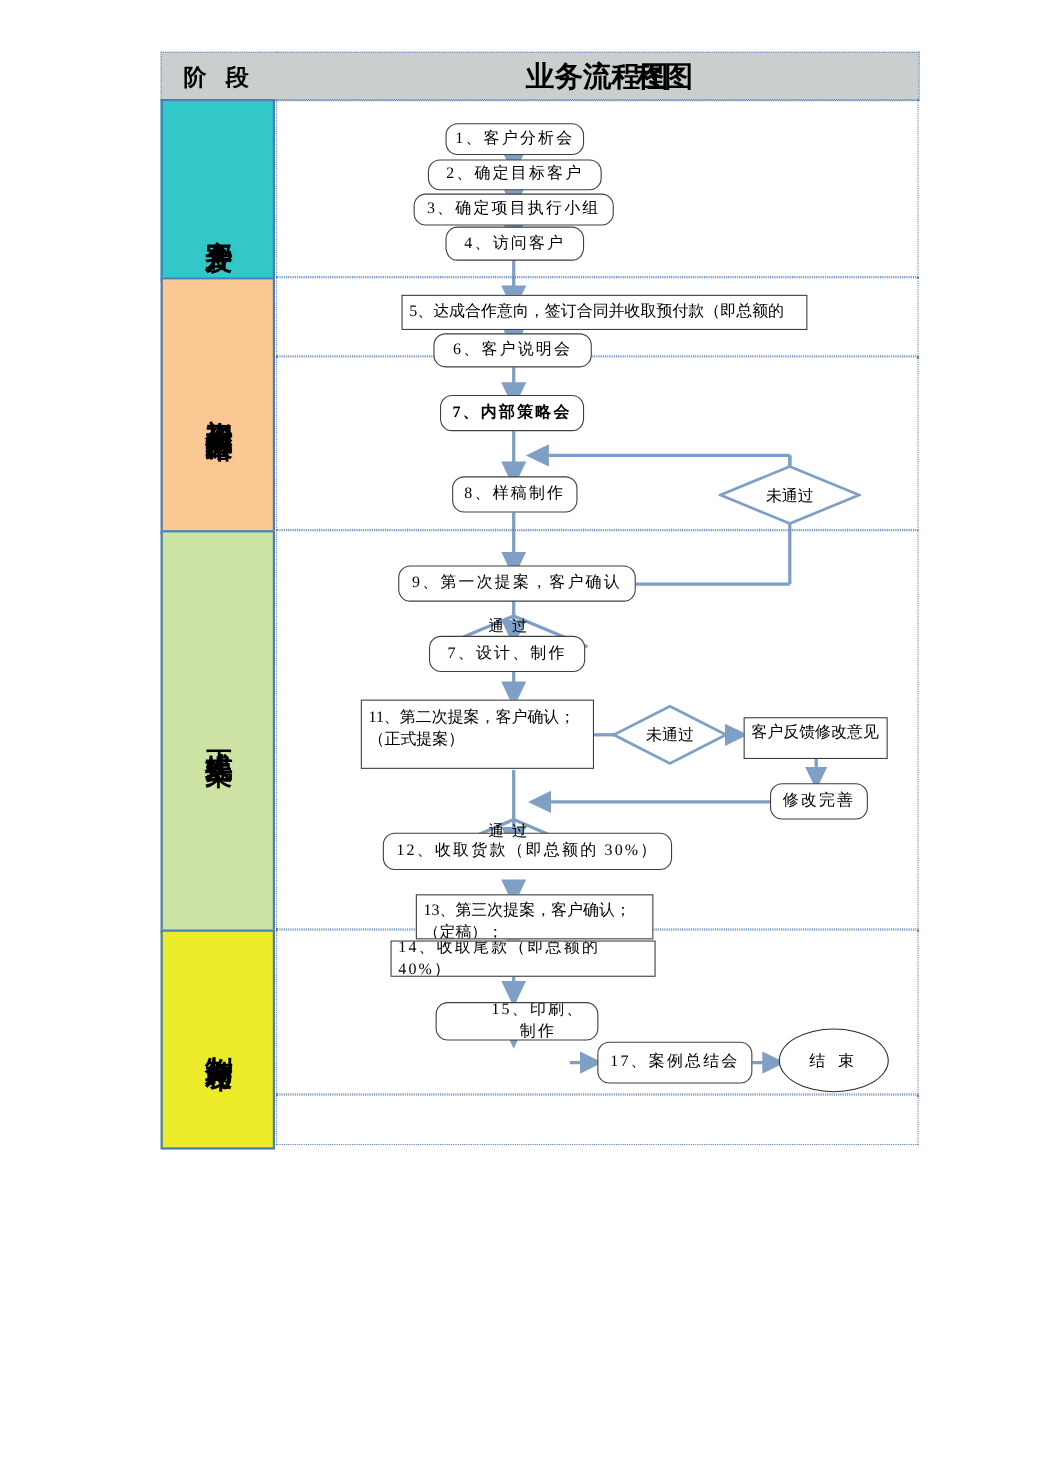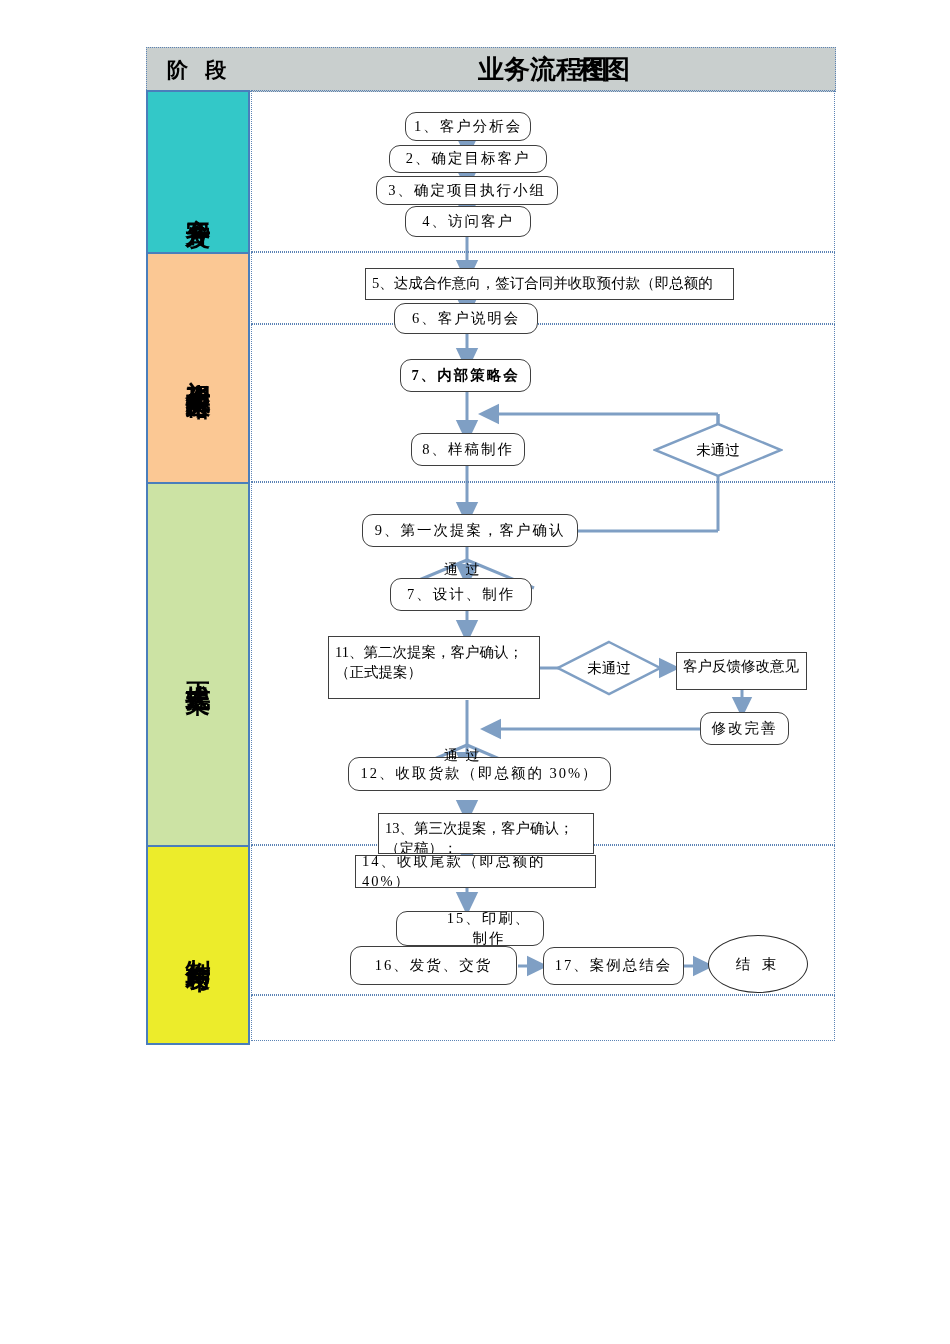--- a/index.html
+++ b/index.html
@@ -214,21 +214,20 @@
   <div class="fbox l topal" style="left:328px;top:636px;width:212px;height:63px;padding-top:6px;">11、第二次提案，客户确认；（正式提案）</div>
 
   <div class="fbox c sp" style="left:348px;top:757px;width:263px;height:34px;">12、收取货款（即总额的 30%）</div>
 
   <div class="fbox l topal" style="left:378px;top:813px;width:216px;height:41px;padding-top:5px;">13、第三次提案，客户确认；（定稿）；</div>
 
   <div class="fbox l sp" style="left:355px;top:855px;width:241px;height:33px;">14、收取尾款（即总额的 40%）</div>
 
   <div class="fbox c sp" style="left:396px;top:911px;width:148px;height:35px;padding-left:44px;">15、印刷、制作</div>
 
-  <div class="fbox c sp" style="left:350px;top:946px;width:167px;height:39px;">16、发货、交货</div>
 
   <div class="fbox c sp" style="left:543px;top:947px;width:141px;height:38px;">17、案例总结会</div>
 
   <div class="fbox l topal" style="left:676px;top:652px;width:131px;height:38px;line-height:1.25;">客户反馈修改意见</div>
 
   <div class="fbox c sp" style="left:700px;top:712px;width:89px;height:33px;">修改完善</div>
 
   <div class="ellipse" style="left:708px;top:935px;width:100px;height:58px;">结 束</div>
 
   <div class="diamond" style="left:653px;top:422px;width:130px;height:56px;">

